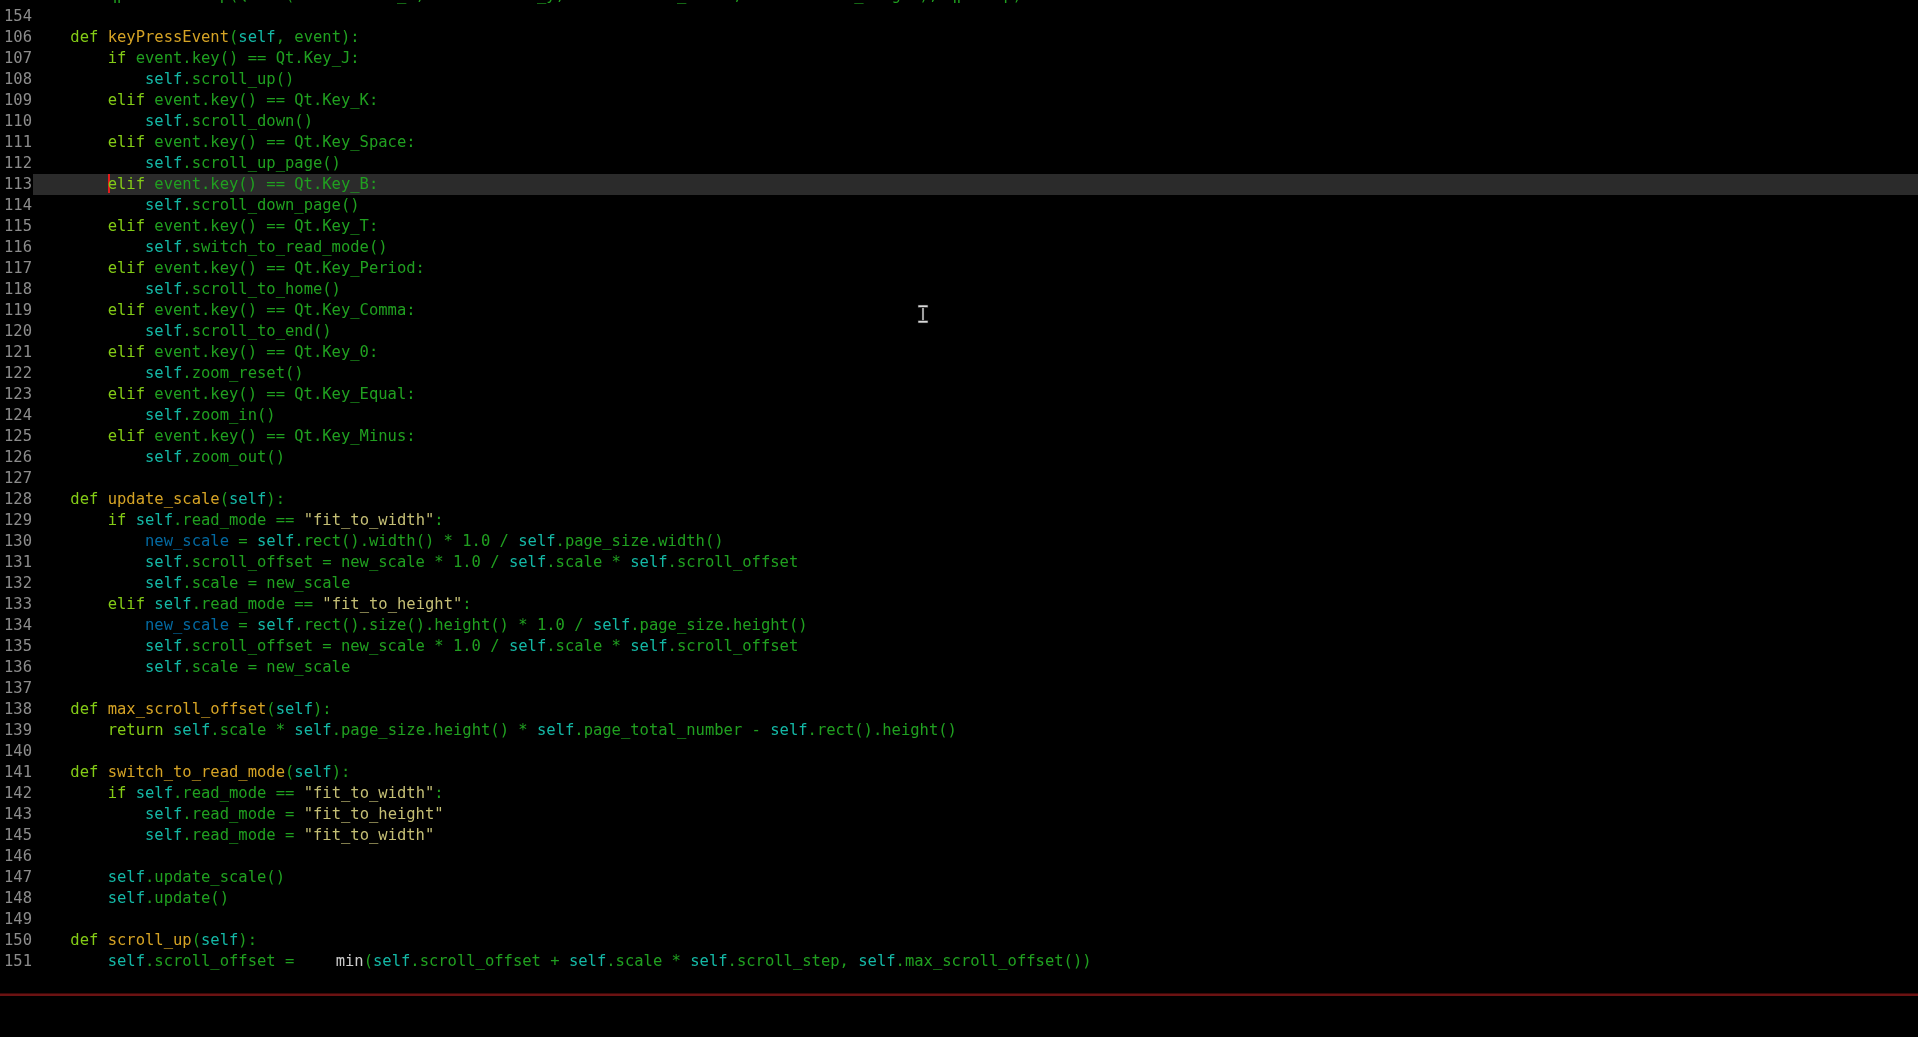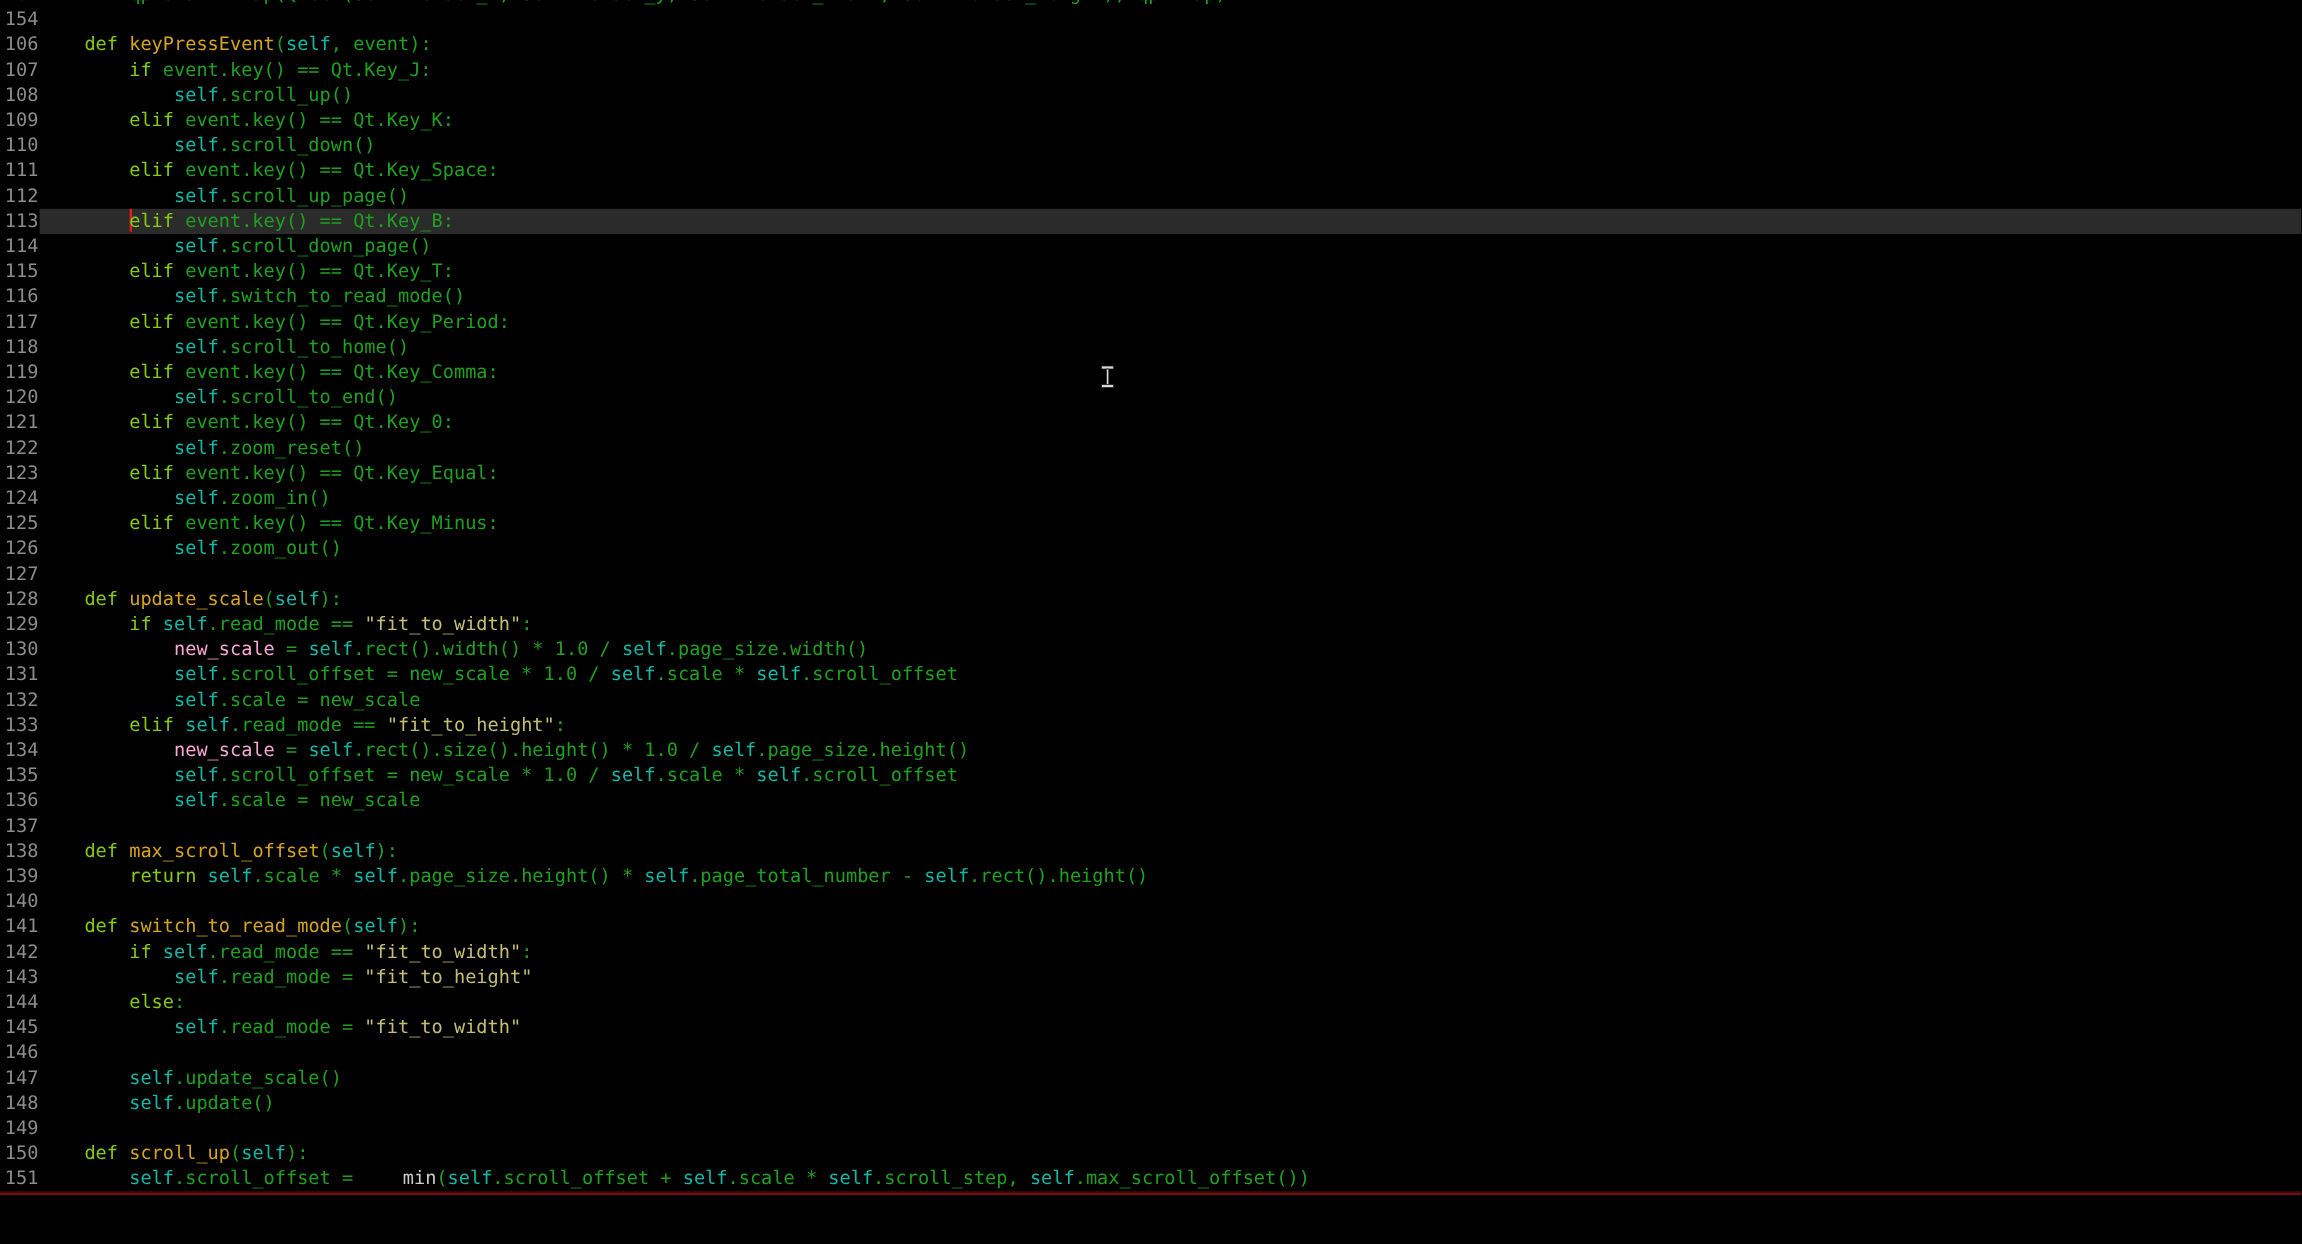--- a/index.html
+++ b/index.html
@@ -19,21 +19,21 @@
     color:#8c8c8c;font-size:15.5px;
     background:#000;
   }
   .code{flex:1 1 auto;white-space:pre;}
   .row.hl .code{background:#2b2b2b;}
   .tok-d{color:#20a020;}
   .tok-k{color:#84cc16;font-weight:normal;}
   .tok-s{color:#14b8a6;font-weight:normal;}
   .tok-f{color:#d5a325;}
   .tok-str{color:#c5bf75;}
-  .tok-v{color:#f9a8d4;}
+  .tok-v{color:#0369a1;}
   .tok-b{color:#cccccc;padding-left:32px;}
   .tok-cur{display:inline-block;width:2px;margin-right:-2px;height:19px;background:#e31b1b;vertical-align:top;}
   
   #mode-line{
     position:absolute;left:0;top:993px;width:1918px;height:3px;
     background:#6b1212;border-top:1px solid #3a0808;box-sizing:border-box;
   }
   
   #minibuffer{
     position:absolute;left:1px;top:1023px;width:1917px;height:21px;
@@ -94,21 +94,20 @@
         <div class="row"><span class="ln">134</span><span class="code"><span class="tok-d">            </span><span class="tok-v">new_scale</span><span class="tok-d"> = </span><span class="tok-s">self</span><span class="tok-d">.rect().size().height() * 1.0 / </span><span class="tok-s">self</span><span class="tok-d">.page_size.height()</span></span></div>
         <div class="row"><span class="ln">135</span><span class="code"><span class="tok-d">            </span><span class="tok-s">self</span><span class="tok-d">.scroll_offset = new_scale * 1.0 / </span><span class="tok-s">self</span><span class="tok-d">.scale * </span><span class="tok-s">self</span><span class="tok-d">.scroll_offset</span></span></div>
         <div class="row"><span class="ln">136</span><span class="code"><span class="tok-d">            </span><span class="tok-s">self</span><span class="tok-d">.scale = new_scale</span></span></div>
         <div class="row"><span class="ln">137</span><span class="code"></span></div>
         <div class="row"><span class="ln">138</span><span class="code"><span class="tok-d">    </span><span class="tok-k">def</span><span class="tok-d"> </span><span class="tok-f">max_scroll_offset</span><span class="tok-d">(</span><span class="tok-s">self</span><span class="tok-d">):</span></span></div>
         <div class="row"><span class="ln">139</span><span class="code"><span class="tok-d">        </span><span class="tok-k">return</span><span class="tok-d"> </span><span class="tok-s">self</span><span class="tok-d">.scale * </span><span class="tok-s">self</span><span class="tok-d">.page_size.height() * </span><span class="tok-s">self</span><span class="tok-d">.page_total_number - </span><span class="tok-s">self</span><span class="tok-d">.rect().height()</span></span></div>
         <div class="row"><span class="ln">140</span><span class="code"></span></div>
         <div class="row"><span class="ln">141</span><span class="code"><span class="tok-d">    </span><span class="tok-k">def</span><span class="tok-d"> </span><span class="tok-f">switch_to_read_mode</span><span class="tok-d">(</span><span class="tok-s">self</span><span class="tok-d">):</span></span></div>
         <div class="row"><span class="ln">142</span><span class="code"><span class="tok-d">        </span><span class="tok-k">if</span><span class="tok-d"> </span><span class="tok-s">self</span><span class="tok-d">.read_mode == </span><span class="tok-str">"fit_to_width"</span><span class="tok-d">:</span></span></div>
         <div class="row"><span class="ln">143</span><span class="code"><span class="tok-d">            </span><span class="tok-s">self</span><span class="tok-d">.read_mode = </span><span class="tok-str">"fit_to_height"</span></span></div>
-        <div class="row"><span class="ln">144</span><span class="code"><span class="tok-d">        </span><span class="tok-k">else</span><span class="tok-d">:</span></span></div>
         <div class="row"><span class="ln">145</span><span class="code"><span class="tok-d">            </span><span class="tok-s">self</span><span class="tok-d">.read_mode = </span><span class="tok-str">"fit_to_width"</span></span></div>
         <div class="row"><span class="ln">146</span><span class="code"></span></div>
         <div class="row"><span class="ln">147</span><span class="code"><span class="tok-d">        </span><span class="tok-s">self</span><span class="tok-d">.update_scale()</span></span></div>
         <div class="row"><span class="ln">148</span><span class="code"><span class="tok-d">        </span><span class="tok-s">self</span><span class="tok-d">.update()</span></span></div>
         <div class="row"><span class="ln">149</span><span class="code"></span></div>
         <div class="row"><span class="ln">150</span><span class="code"><span class="tok-d">    </span><span class="tok-k">def</span><span class="tok-d"> </span><span class="tok-f">scroll_up</span><span class="tok-d">(</span><span class="tok-s">self</span><span class="tok-d">):</span></span></div>
         <div class="row"><span class="ln">151</span><span class="code"><span class="tok-d">        </span><span class="tok-s">self</span><span class="tok-d">.scroll_offset = </span><span class="tok-b">min</span><span class="tok-d">(</span><span class="tok-s">self</span><span class="tok-d">.scroll_offset + </span><span class="tok-s">self</span><span class="tok-d">.scale * </span><span class="tok-s">self</span><span class="tok-d">.scroll_step, </span><span class="tok-s">self</span><span class="tok-d">.max_scroll_offset())</span></span></div>
       </div>
   </div>
 

